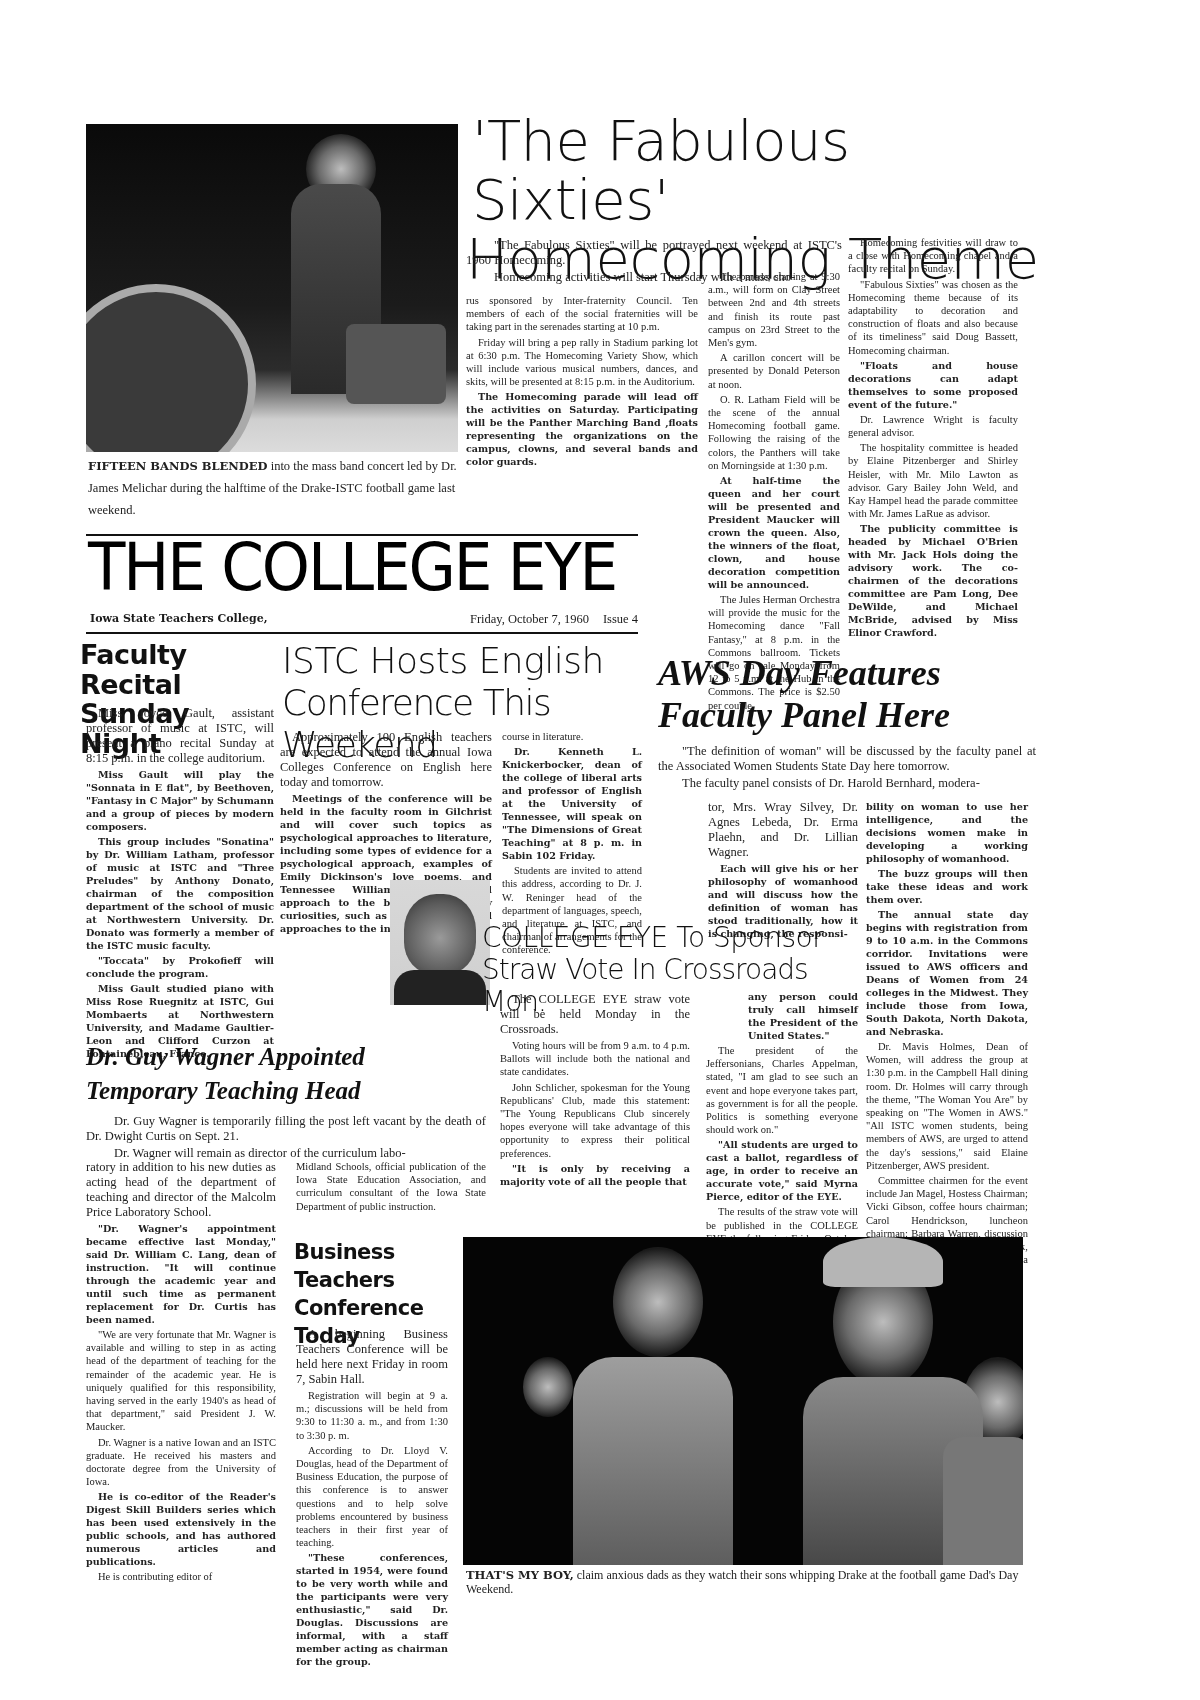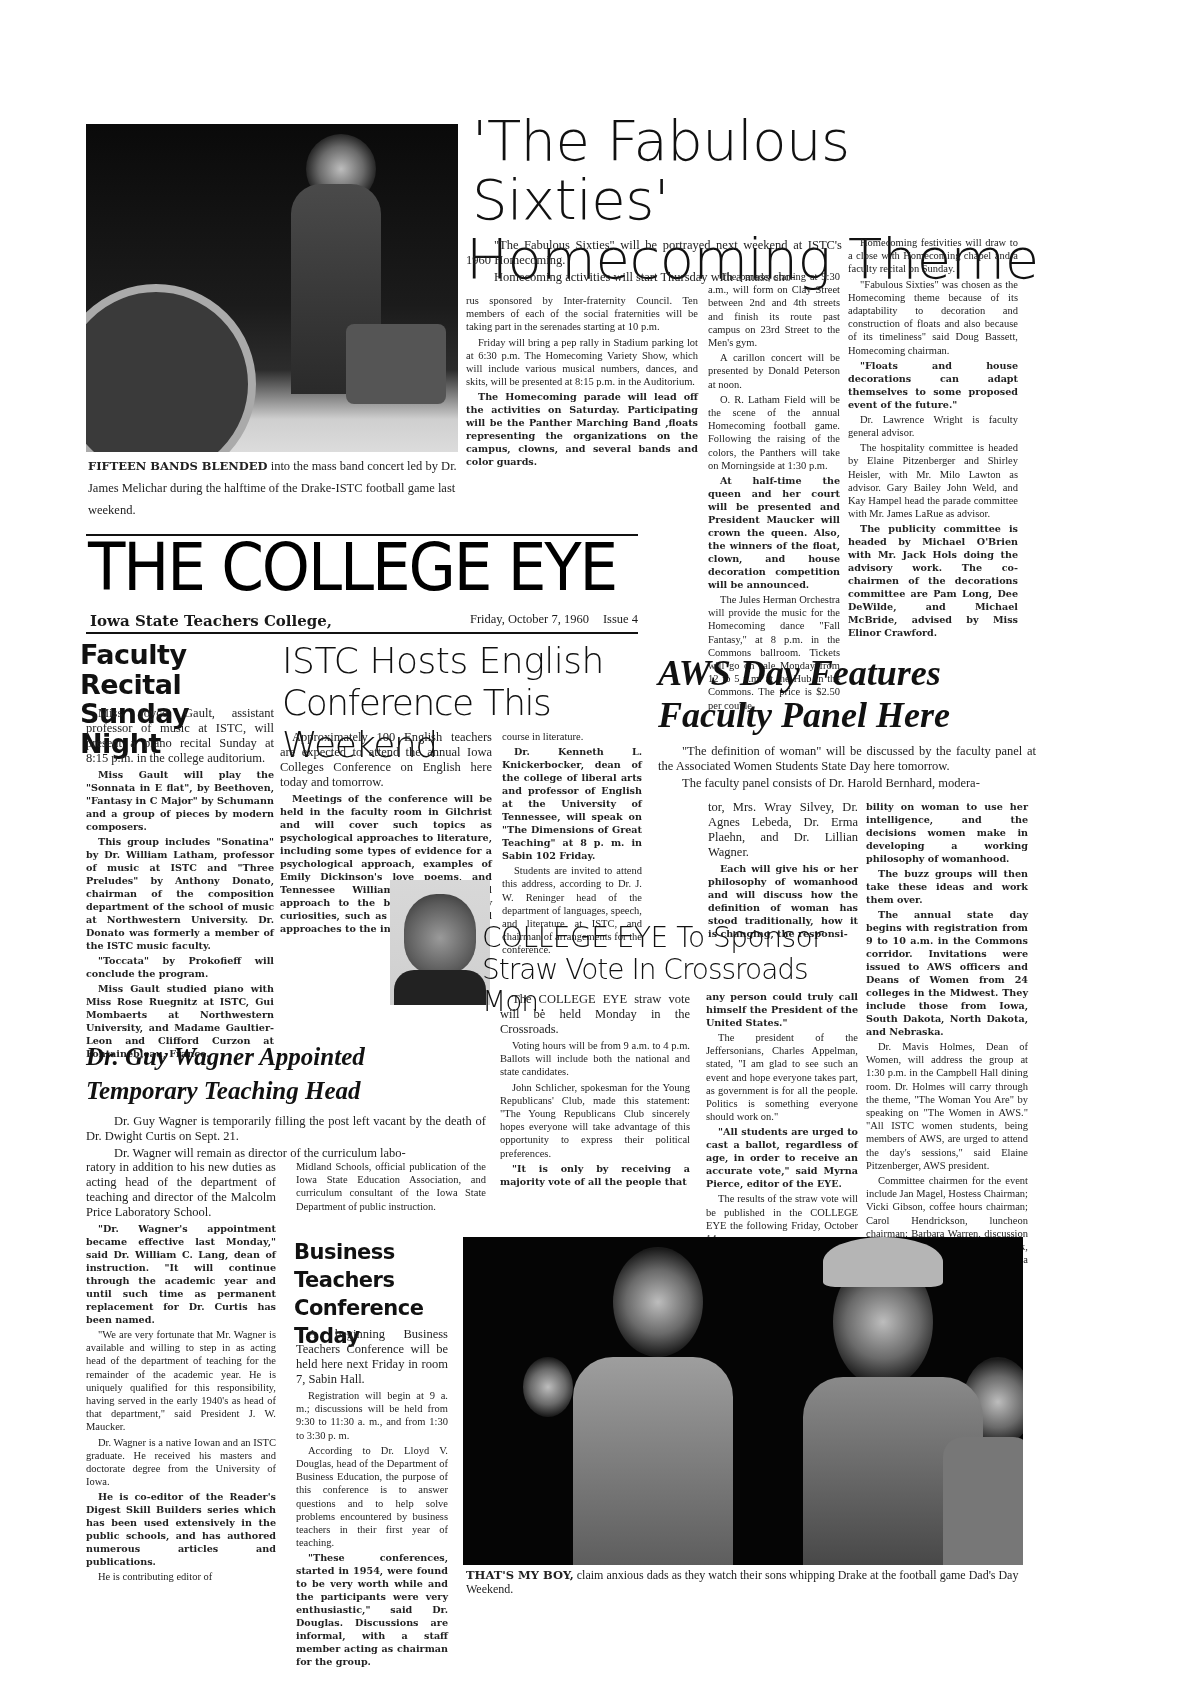--- a/index.html
+++ b/index.html
@@ -59,21 +59,21 @@
     <p>"Fabulous Sixties" was chosen as the Homecoming theme because of its adaptability to decoration and construction of floats and also because of its timeliness" said Doug Bassett, Homecoming chairman.</p>
     <p class="b">"Floats and house decorations can adapt themselves to some proposed event of the future."</p>
     <p>Dr. Lawrence Wright is faculty general advisor.</p>
     <p>The hospitality committee is headed by Elaine Pitzenberger and Shirley Heisler, with Mr. Milo Lawton as advisor. Gary Bailey John Weld, and Kay Hampel head the parade committee with Mr. James LaRue as advisor.</p>
     <p class="b">The publicity committee is headed by Michael O'Brien with Mr. Jack Hols doing the advisory work. The co-chairmen of the decorations committee are Pam Long, Dee DeWilde, and Michael McBride, advised by Miss Elinor Crawford.</p>
   </div>
 
 <div class="rule" style="left:86px;top:534px;width:552px;height:2px;"></div>
 <div class="abs masthead" style="left:88px;top:530px;line-height:76px;">THE COLLEGE EYE</div>
 <div class="abs" style="left:90px;top:612px;width:548px;font-family:'Liberation Serif',serif;font-size:12.5px;display:flex;">
-  <span style="font-weight:bold;font-family:'DejaVu Serif',serif;font-size:15px;">Iowa State Teachers College,</span>
+  <span style="font-weight:bold;font-family:'DejaVu Serif',serif;font-size:11px;">Iowa State Teachers College,</span>
   <span style="margin-left:auto;">Friday, October 7, 1960</span>
   <span style="margin-left:14px;">Issue 4</span>
 </div>
 <div class="rule" style="left:86px;top:632px;width:552px;height:2px;"></div>
 
 <div class="abs headline-bold" style="left:80px;top:640px;width:190px;font-size:27px;">Faculty Recital Sunday Night</div>
 <div class="abs col" style="left:86px;top:706px;width:188px;">
     <p class="lg">Miss Joyce Gault, assistant professor of music at ISTC, will present a piano recital Sunday at 8:15 p.m. in the college auditorium.</p>
     <p class="b">Miss Gault will play the "Sonnata in E flat", by Beethoven, "Fantasy in C Major" by Schumann and a group of pieces by modern composers.</p>
     <p class="b">This group includes "Sonatina" by Dr. William Latham, professor of music at ISTC and "Three Preludes" by Anthony Donato, chairman of the composition department of the school of music at Northwestern University. Dr. Donato was formerly a member of the ISTC music faculty.</p>
@@ -123,21 +123,21 @@
   <div>COLLEGE EYE To Sponsor</div>
   <div style="letter-spacing:-1px;">Straw Vote In Crossroads Mon.</div>
 </div>
 <div class="abs col" style="left:500px;top:992px;width:190px;">
     <p class="lg">The COLLEGE EYE straw vote will be held Monday in the Crossroads.</p>
     <p>Voting hours will be from 9 a.m. to 4 p.m. Ballots will include both the national and state candidates.</p>
     <p>John Schlicher, spokesman for the Young Republicans' Club, made this statement: "The Young Republicans Club sincerely hopes everyone will take advantage of this opportunity to express their political preferences.</p>
     <p class="b">"It is only by receiving a majority vote of all the people that</p>
   </div>
 <div class="abs col" style="left:706px;top:990px;width:152px;">
-    <p class="b" style="text-indent: 0px;">any person could truly call himself the President of the United States."</p>
+    <p class="b" style="text-indent: 0px; margin-left: 42px;">any person could truly call himself the President of the United States."</p>
     <p>The president of the Jeffersonians, Charles Appelman, stated, "I am glad to see such an event and hope everyone takes part, as government is for all the people. Politics is something everyone should work on."</p>
     <p class="b">"All students are urged to cast a ballot, regardless of age, in order to receive an accurate vote," said Myrna Pierce, editor of the EYE.</p>
     <p>The results of the straw vote will be published in the COLLEGE EYE the following Friday, October 14.</p>
   </div>
 
 <div class="abs headline-ital" style="left:86px;top:1040px;width:410px;font-size:25px;line-height:34px;">
   <div>Dr. Guy Wagner Appointed</div>
   <div>Temporary Teaching Head</div>
 </div>
 <div class="abs col" style="left:86px;top:1114px;width:400px;">

